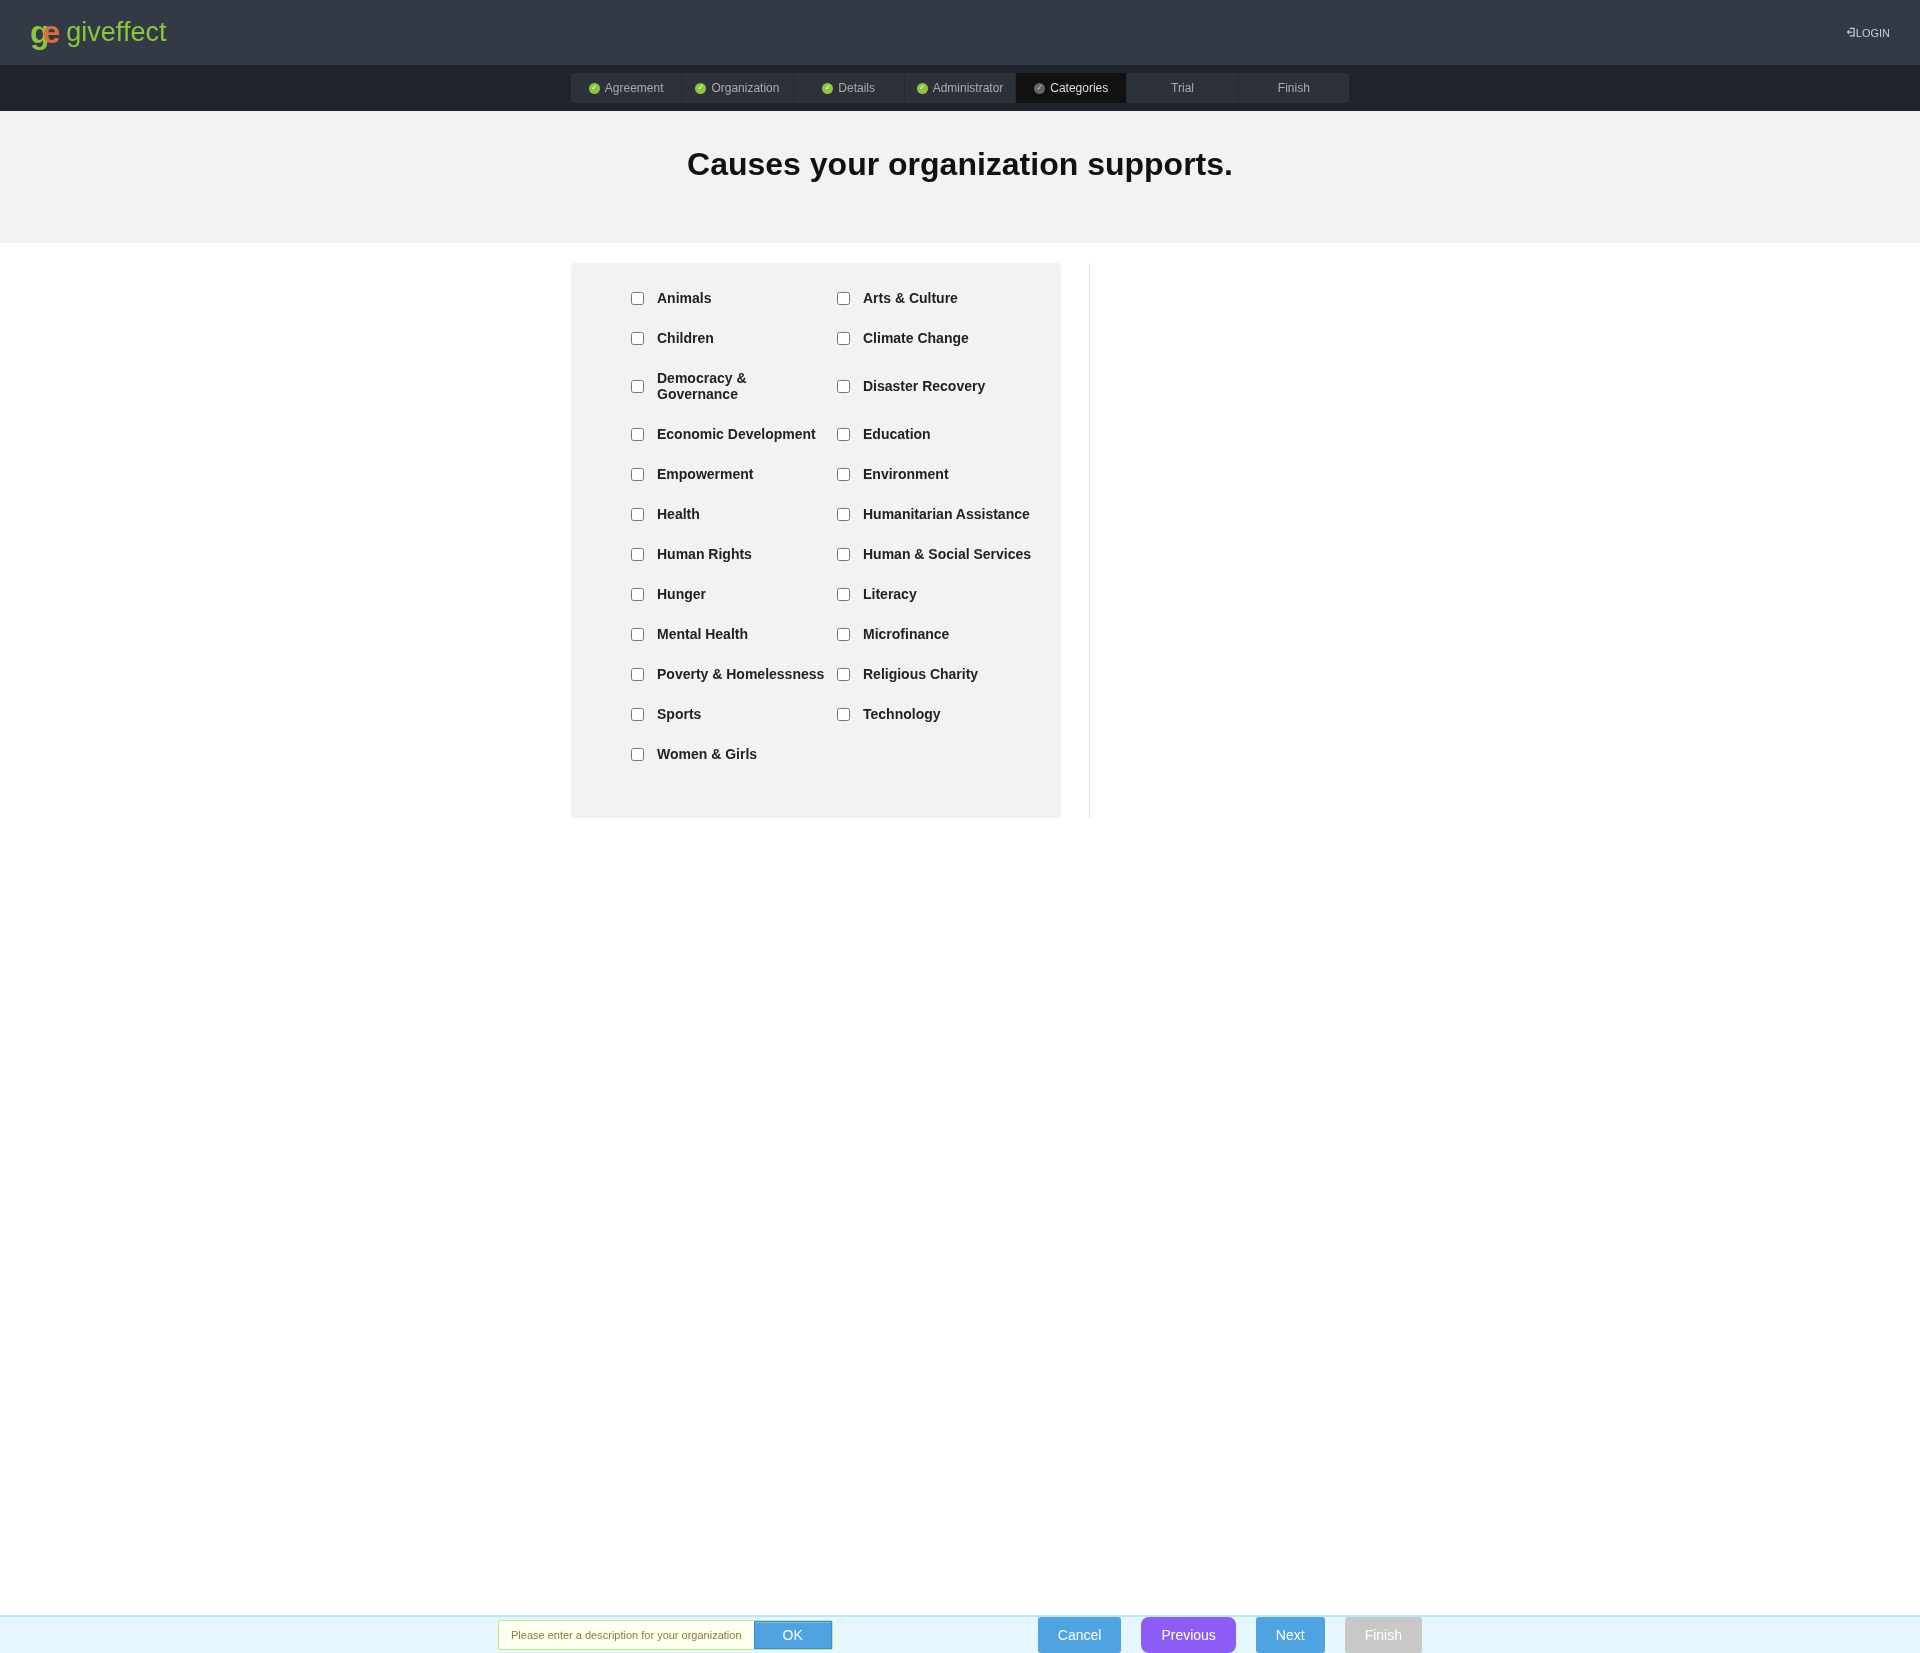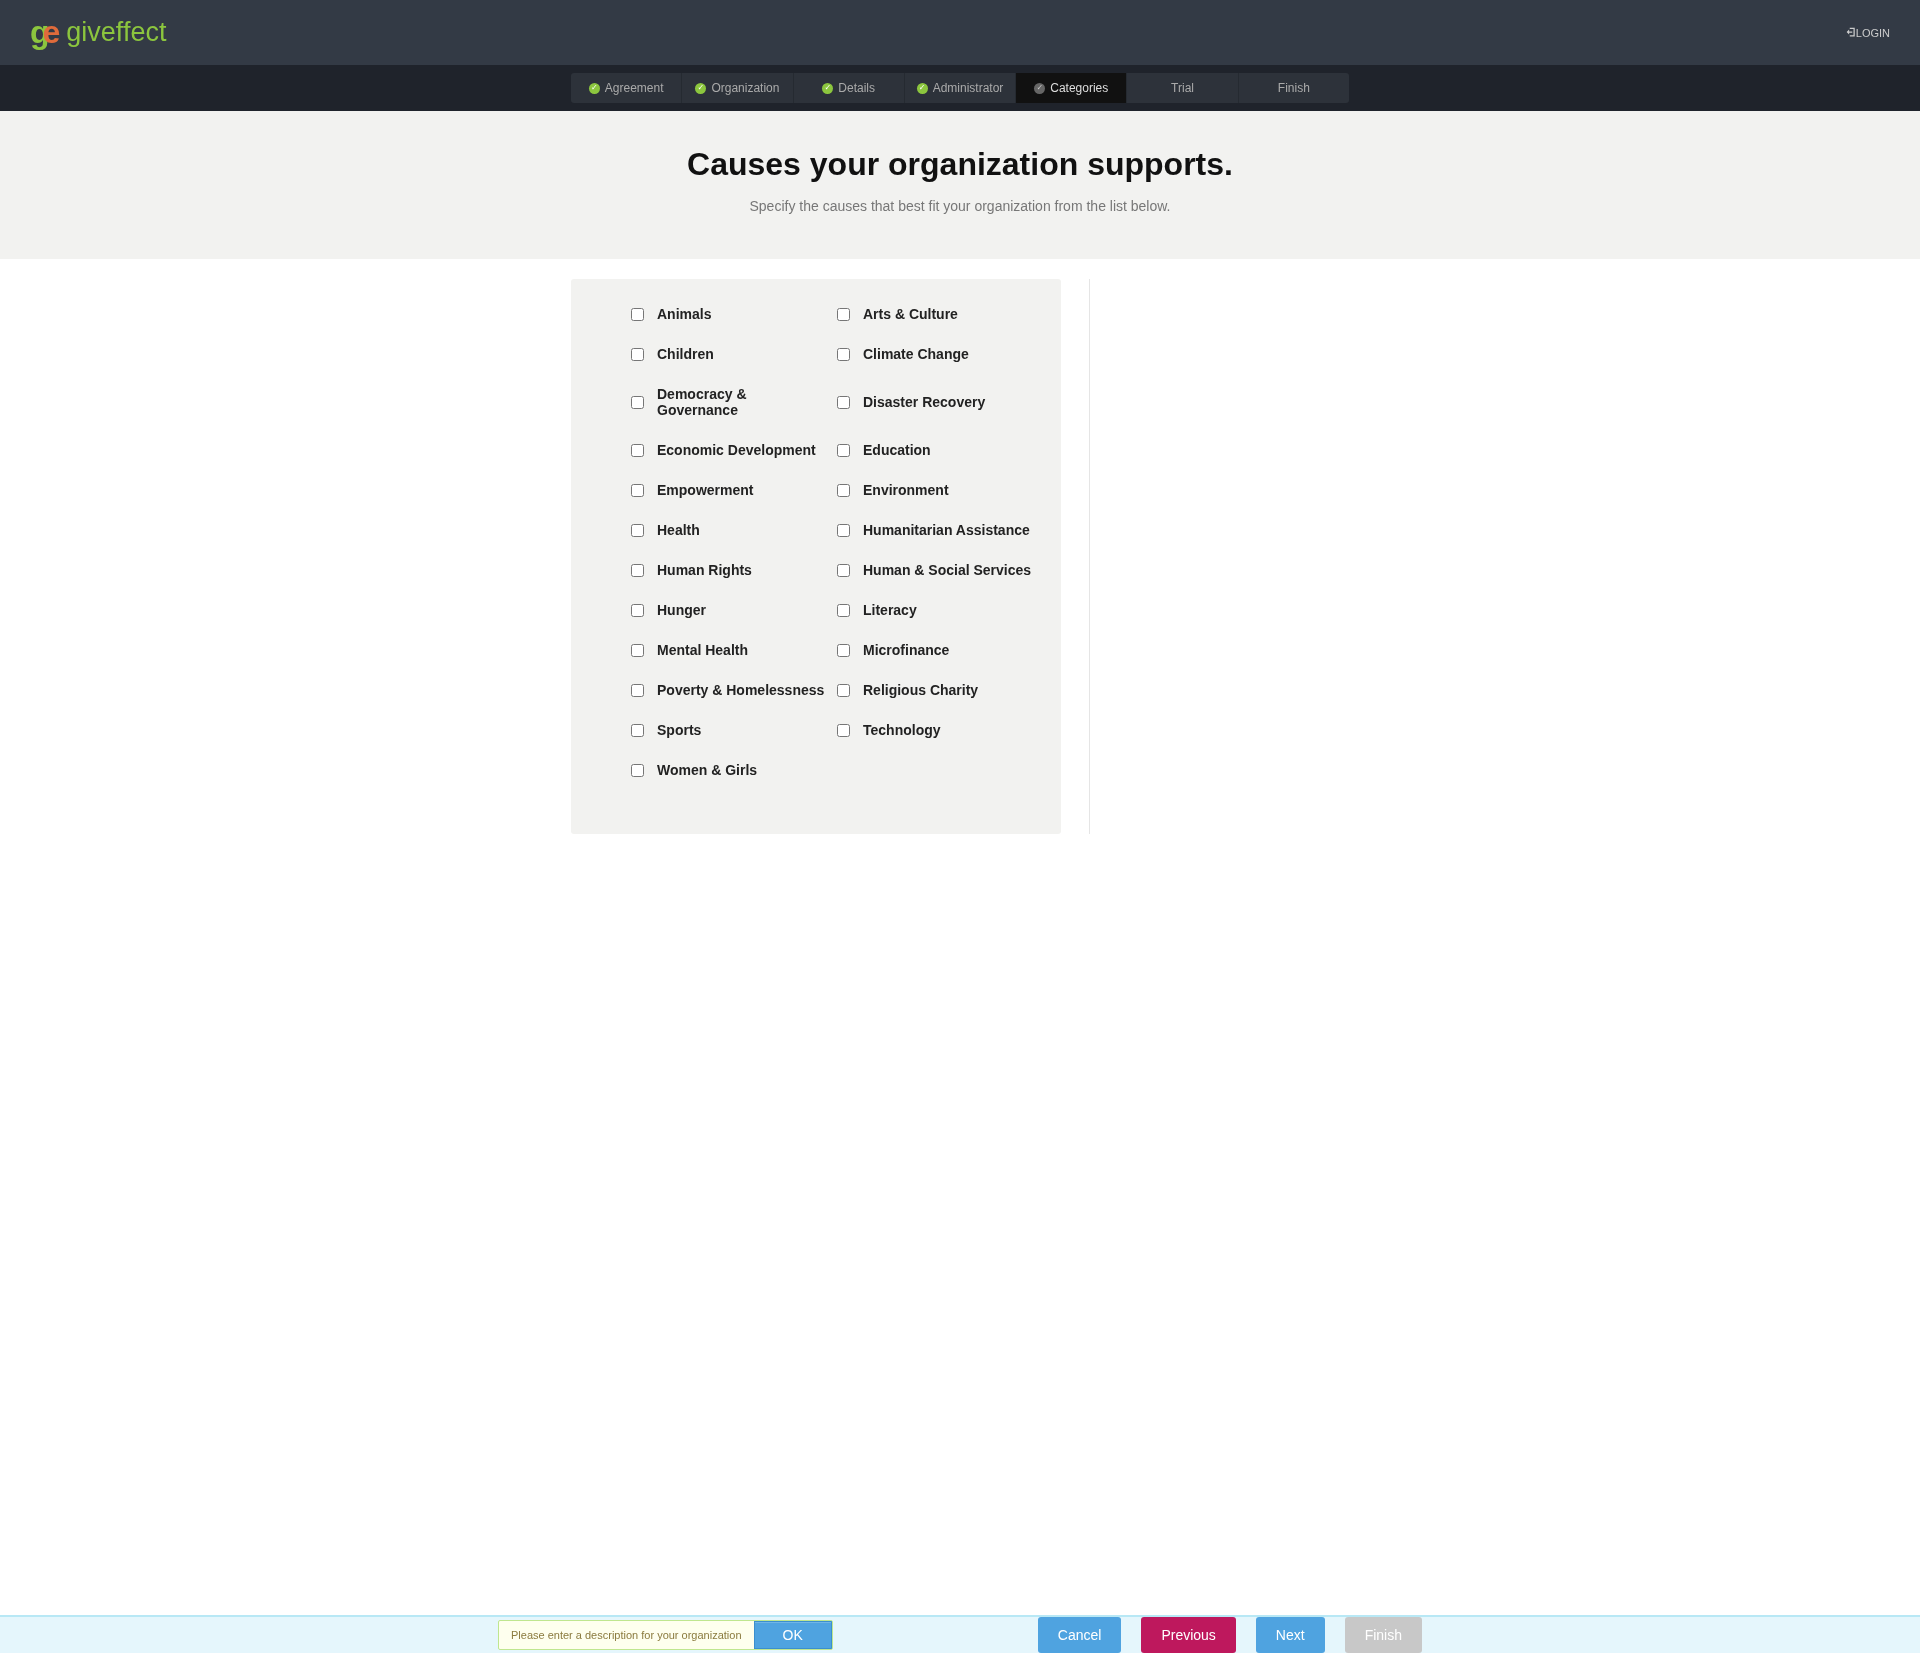--- a/index.html
+++ b/index.html
@@ -228,21 +228,21 @@
     .nav-btn {
       padding: 10px 20px;
       font-size: 14px;
       border: none;
       border-radius: 3px;
       cursor: pointer;
       color: #fff;
       font-weight: 400;
     }
     .nav-btn.cancel { background: #4fa3e0; }
-    .nav-btn.previous { background: #be185d; }
+    .nav-btn.previous { background: #8b5cf6; border-radius: 8px; }
     .nav-btn.next { background: #4fa3e0; }
     .nav-btn.finish { background: #c8c8c8; color: #fff; cursor: not-allowed; }
     .spacer-bottom {
       height: 200px;
     }
   </style>
 </head>
 <body>
 
 <div class="header">
@@ -290,21 +290,20 @@
         <span>Trial</span>
       </div>
       <div class="progress-step">
         <span>Finish</span>
       </div>
     </div>
 </div>
 
 <div class="title-section">
   <h1>Causes your organization supports.</h1>
-  <p>Specify the causes that best fit your organization from the list below.</p>
 </div>
 
 <div class="content-wrap">
   <div class="content-inner">
     <div class="categories-card">
       <div class="category-grid" id="category-grid">
 
       <div class="cat-item">
             <input type="checkbox" id="cat-0" style="">
             <label for="cat-0">Animals</label>

